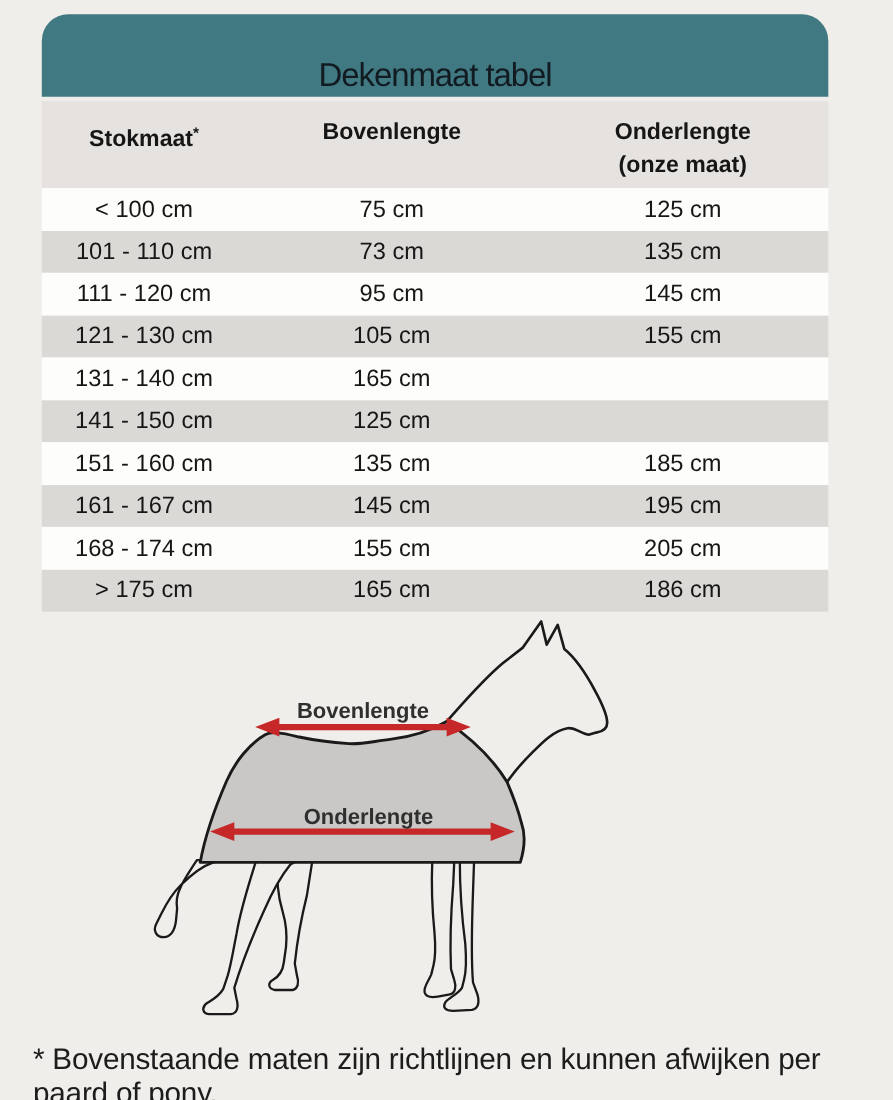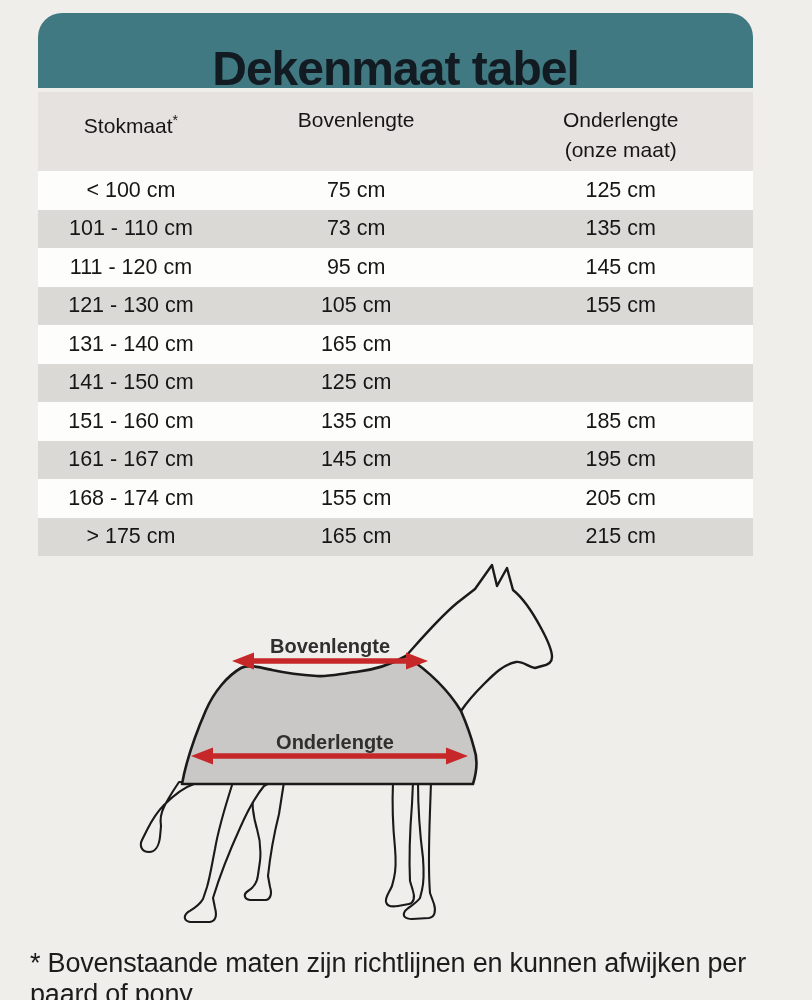--- a/index.html
+++ b/index.html
@@ -13,35 +13,35 @@
   .stage{position:absolute;left:0;top:0;width:812px;height:1000px;}
 
   
   .title-band{
     position:absolute;left:38px;top:13px;width:715px;height:75px;
     background:var(--teal,#417982);
     border-radius:24px 24px 0 0;
     display:flex;align-items:center;justify-content:center;
   }
   .title{
-    font-size:48px;font-weight:700;letter-spacing:-1px;
+    font-size:30px;font-weight:400;letter-spacing:-1px;
     color:var(--title_text,#111b21);
     margin-top:36px;
   }
 
   
   .thead{
     position:absolute;left:38px;top:92px;width:715px;height:79px;
     background:var(--header_row_bg,#e5e2df);
     display:grid;grid-template-columns:26% 37% 37%;
   }
   .th{
     display:flex;flex-direction:column;align-items:center;
     padding-top:13px;
-    font-weight:normal;font-size:21px;line-height:30px;text-align:center;
+    font-weight:bold;font-size:21px;line-height:30px;text-align:center;
   }
   .th sup{font-size:14px;vertical-align:super;}
 
   
   .rows{position:absolute;left:38px;top:171px;width:715px;}
   .row{
     height:38.5px;
     display:grid;grid-template-columns:26% 37% 37%;
     align-items:center;text-align:center;
     font-weight:normal;font-size:21.5px;
@@ -133,21 +133,21 @@
         <div>195 cm</div>
       </div>
       <div class="row">
         <div>168 - 174 cm</div>
         <div>155 cm</div>
         <div>205 cm</div>
       </div>
       <div class="row">
         <div>&gt; 175 cm</div>
         <div>165 cm</div>
-        <div>215 cm</div>
+        <div>186 cm</div>
       </div>
     </div>
 
   <div class="horse-wrap">
     <svg width="480" height="380" viewBox="0 0 480 380" xmlns="http://www.w3.org/2000/svg">
 
       <path class="outline" d="
         M 311,96
         C 327,78 344,58 362,43
         L 380,29 L 397,5 L 402,26 L 412,8 L 418,30

